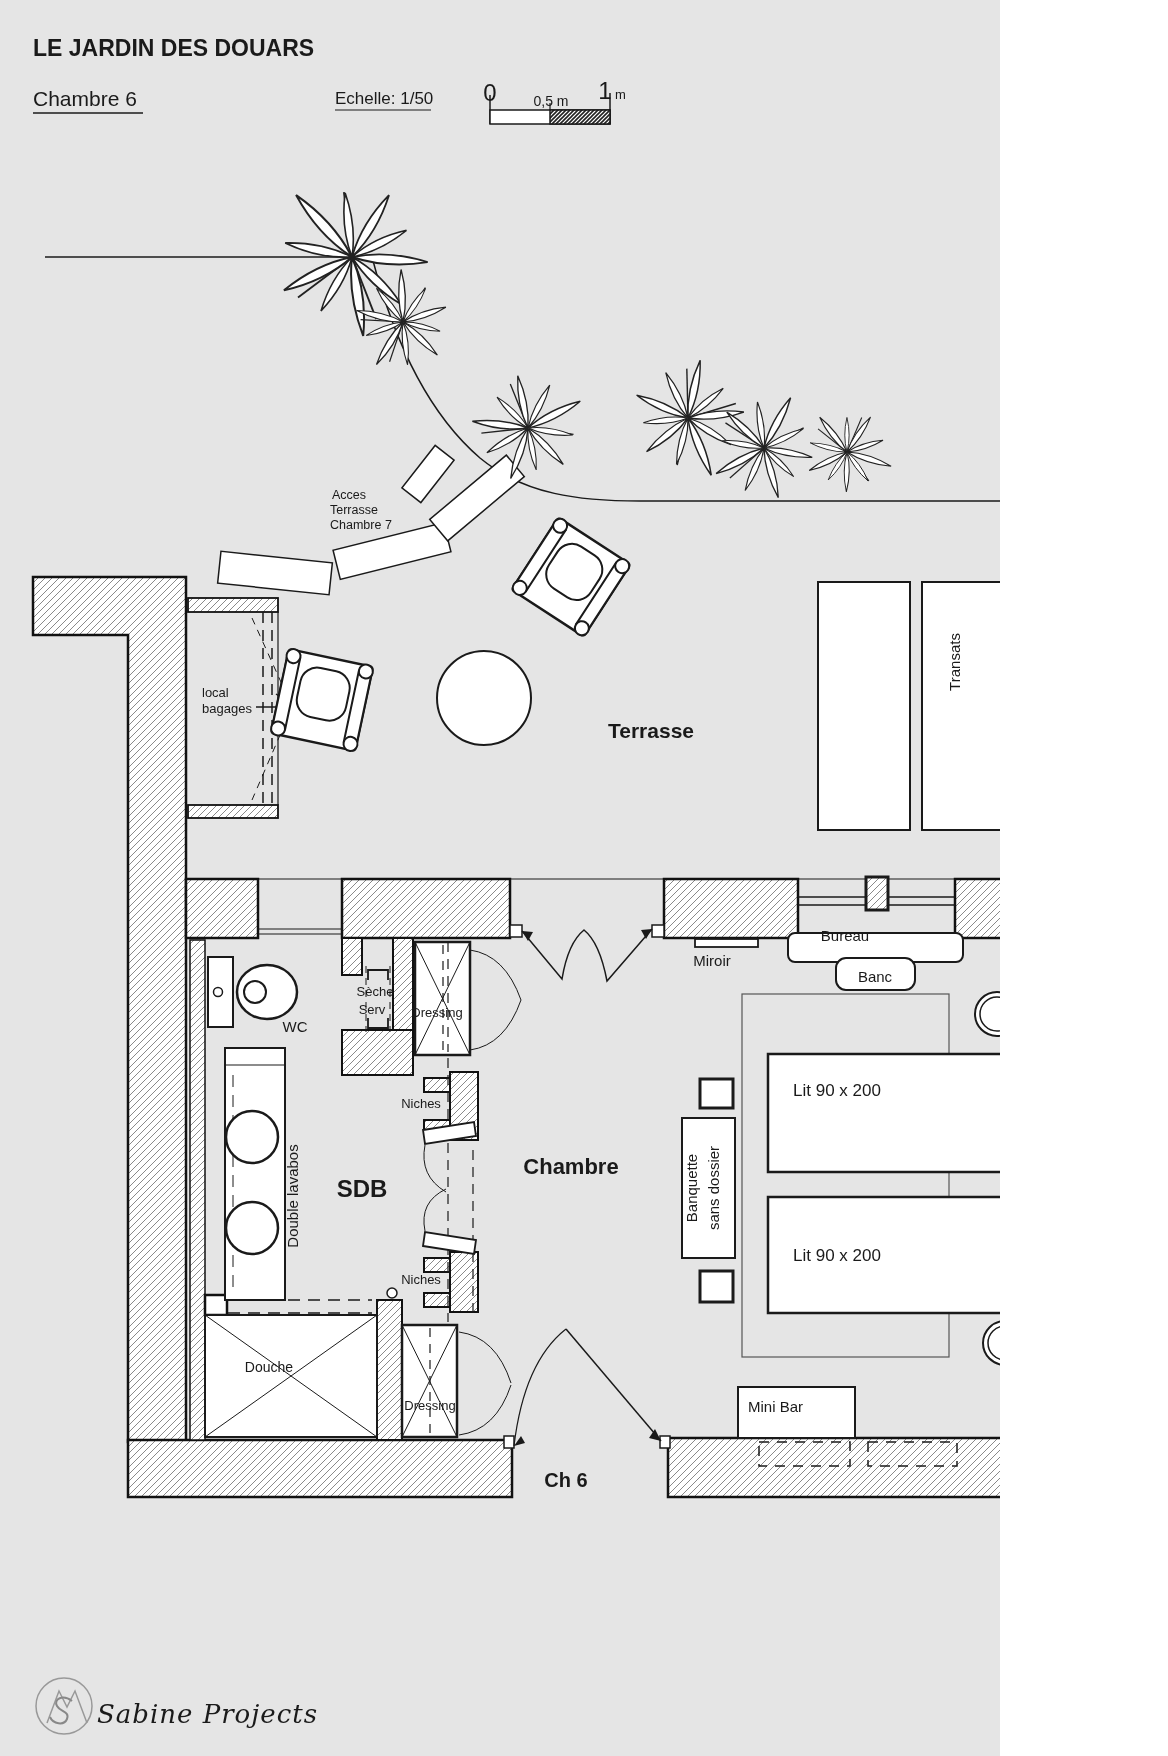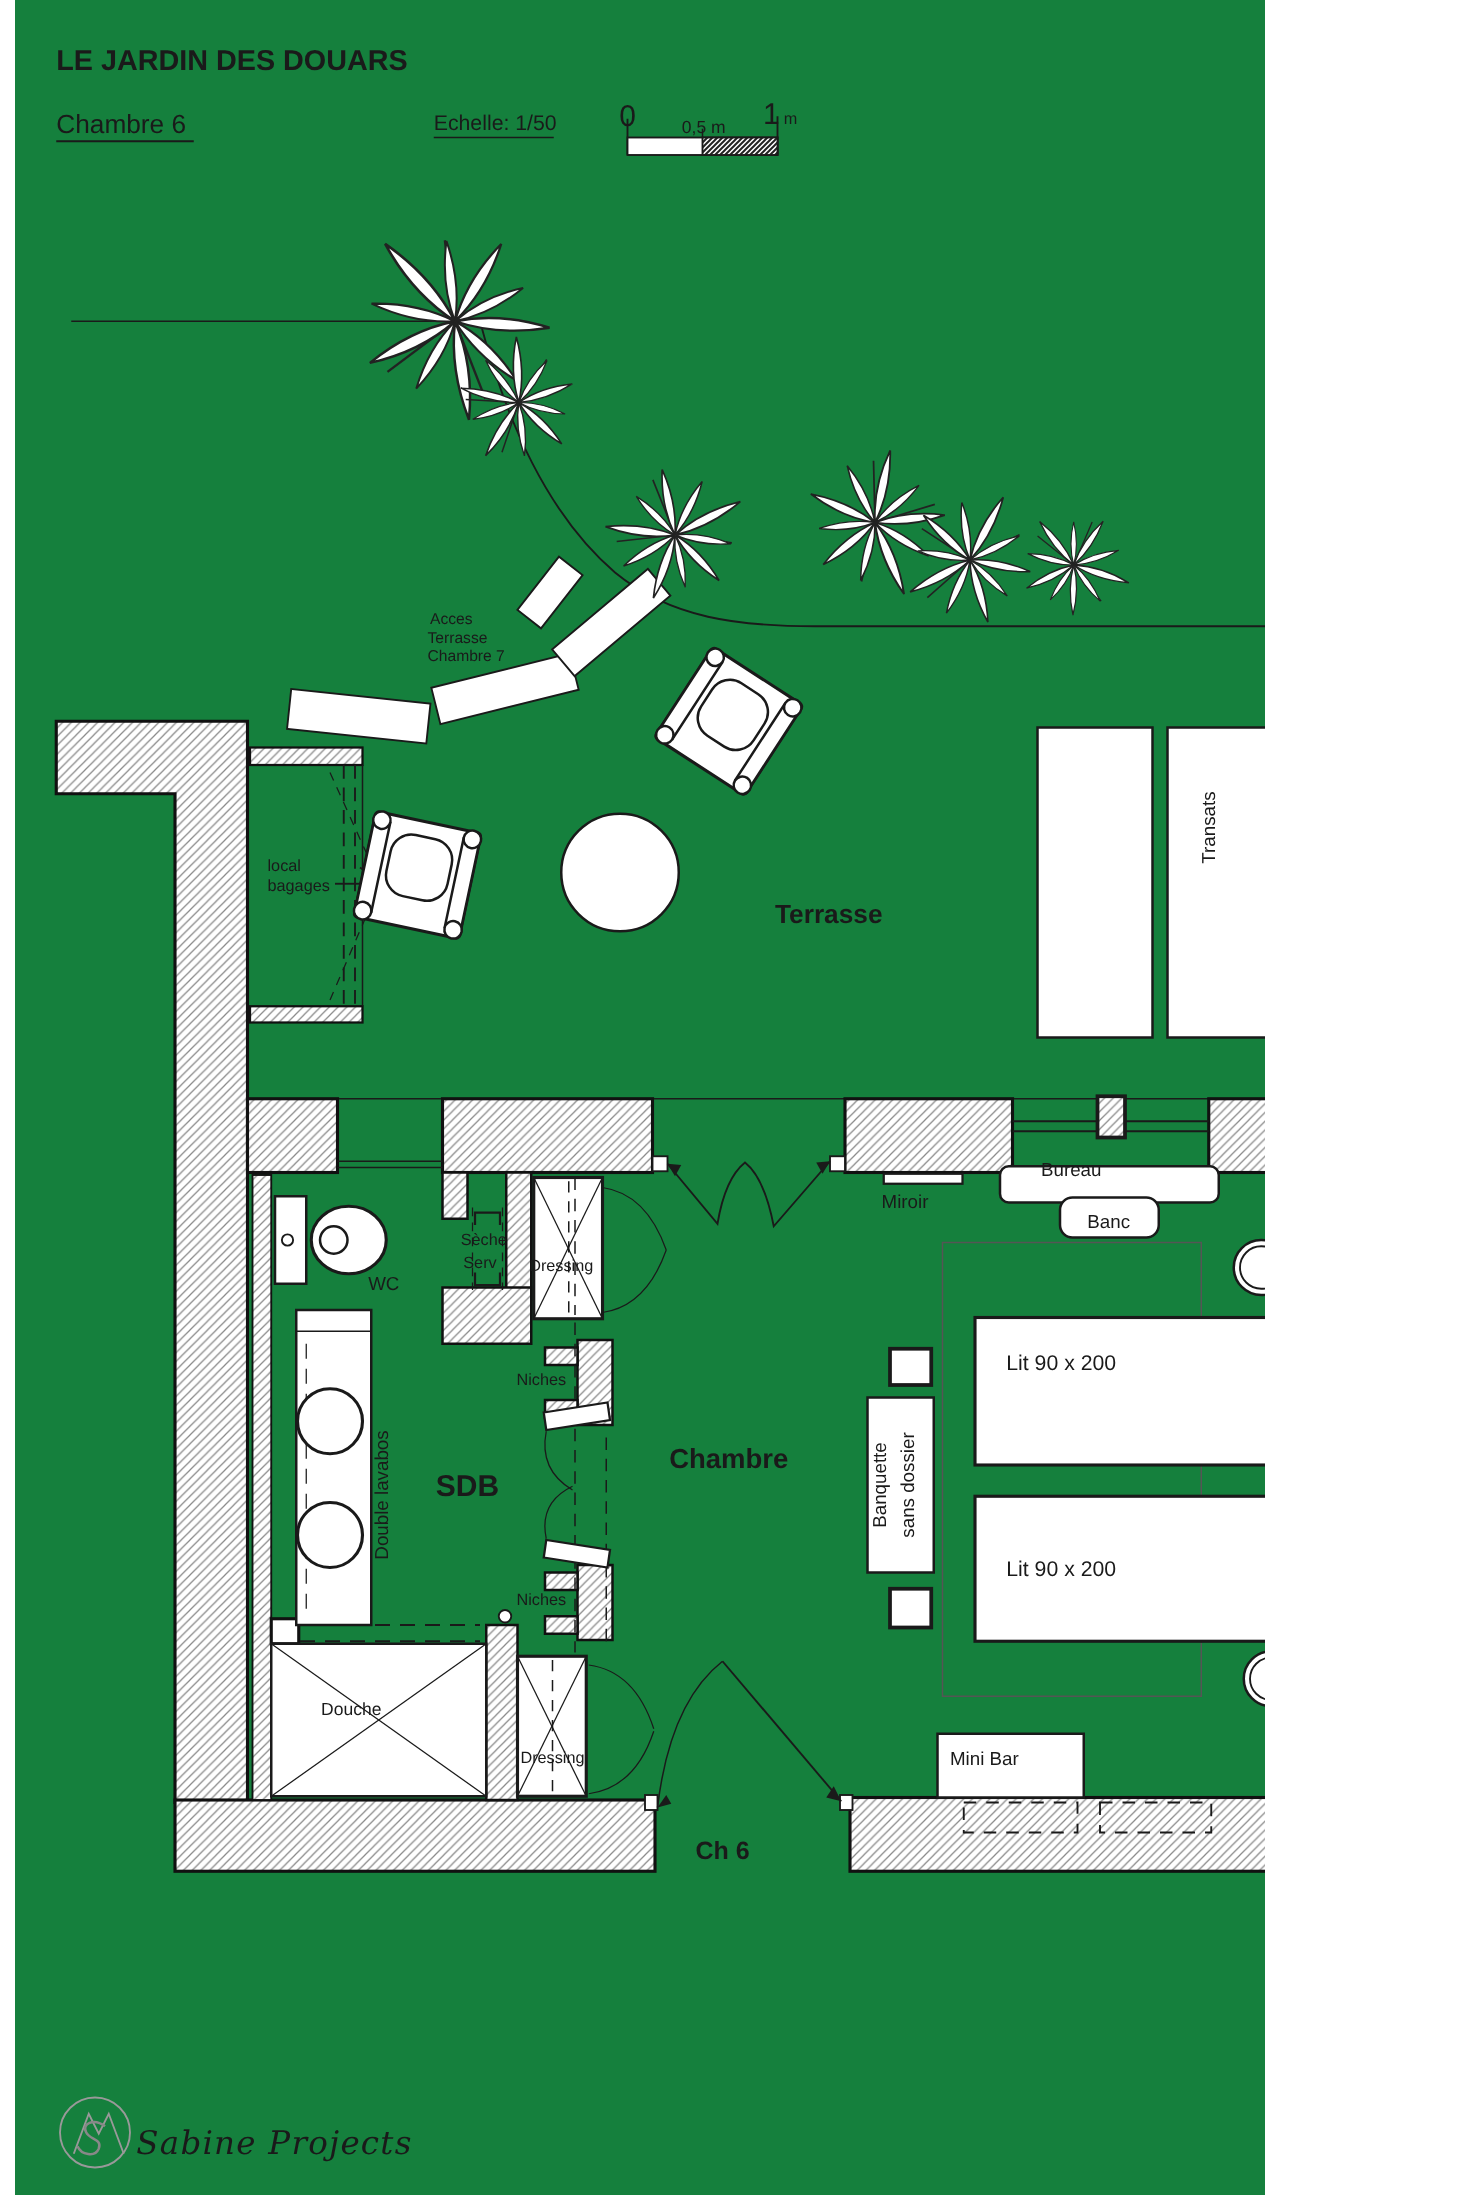--- a/index.html
+++ b/index.html
@@ -1,17 +1,17 @@
 <!DOCTYPE html>
 <html><head>
 <meta charset="utf-8">
 <style>
   html,body{margin:0;padding:0;background:#fff;}
-  .page{position:relative;width:1000px;height:1756px;background:#15803d;overflow:hidden;
-        font-family:"Liberation Sans",sans-serif;margin-left:12px;}
+  .page{position:relative;width:1000px;height:1756px;background:#e5e5e5;overflow:hidden;
+        font-family:"Liberation Sans",sans-serif;}
   svg{position:absolute;left:0;top:0;}
   svg text{font-family:"Liberation Sans",sans-serif;fill:#1a1a1a;}
   .t-bold{font-weight:bold;}
   .logo-script{font-family:"DejaVu Serif",serif;font-style:italic;}
 </style>
 </head>
 <body>
 
 <div class="page">
 <svg width="1168" height="1756" viewBox="0 0 1168 1756">

